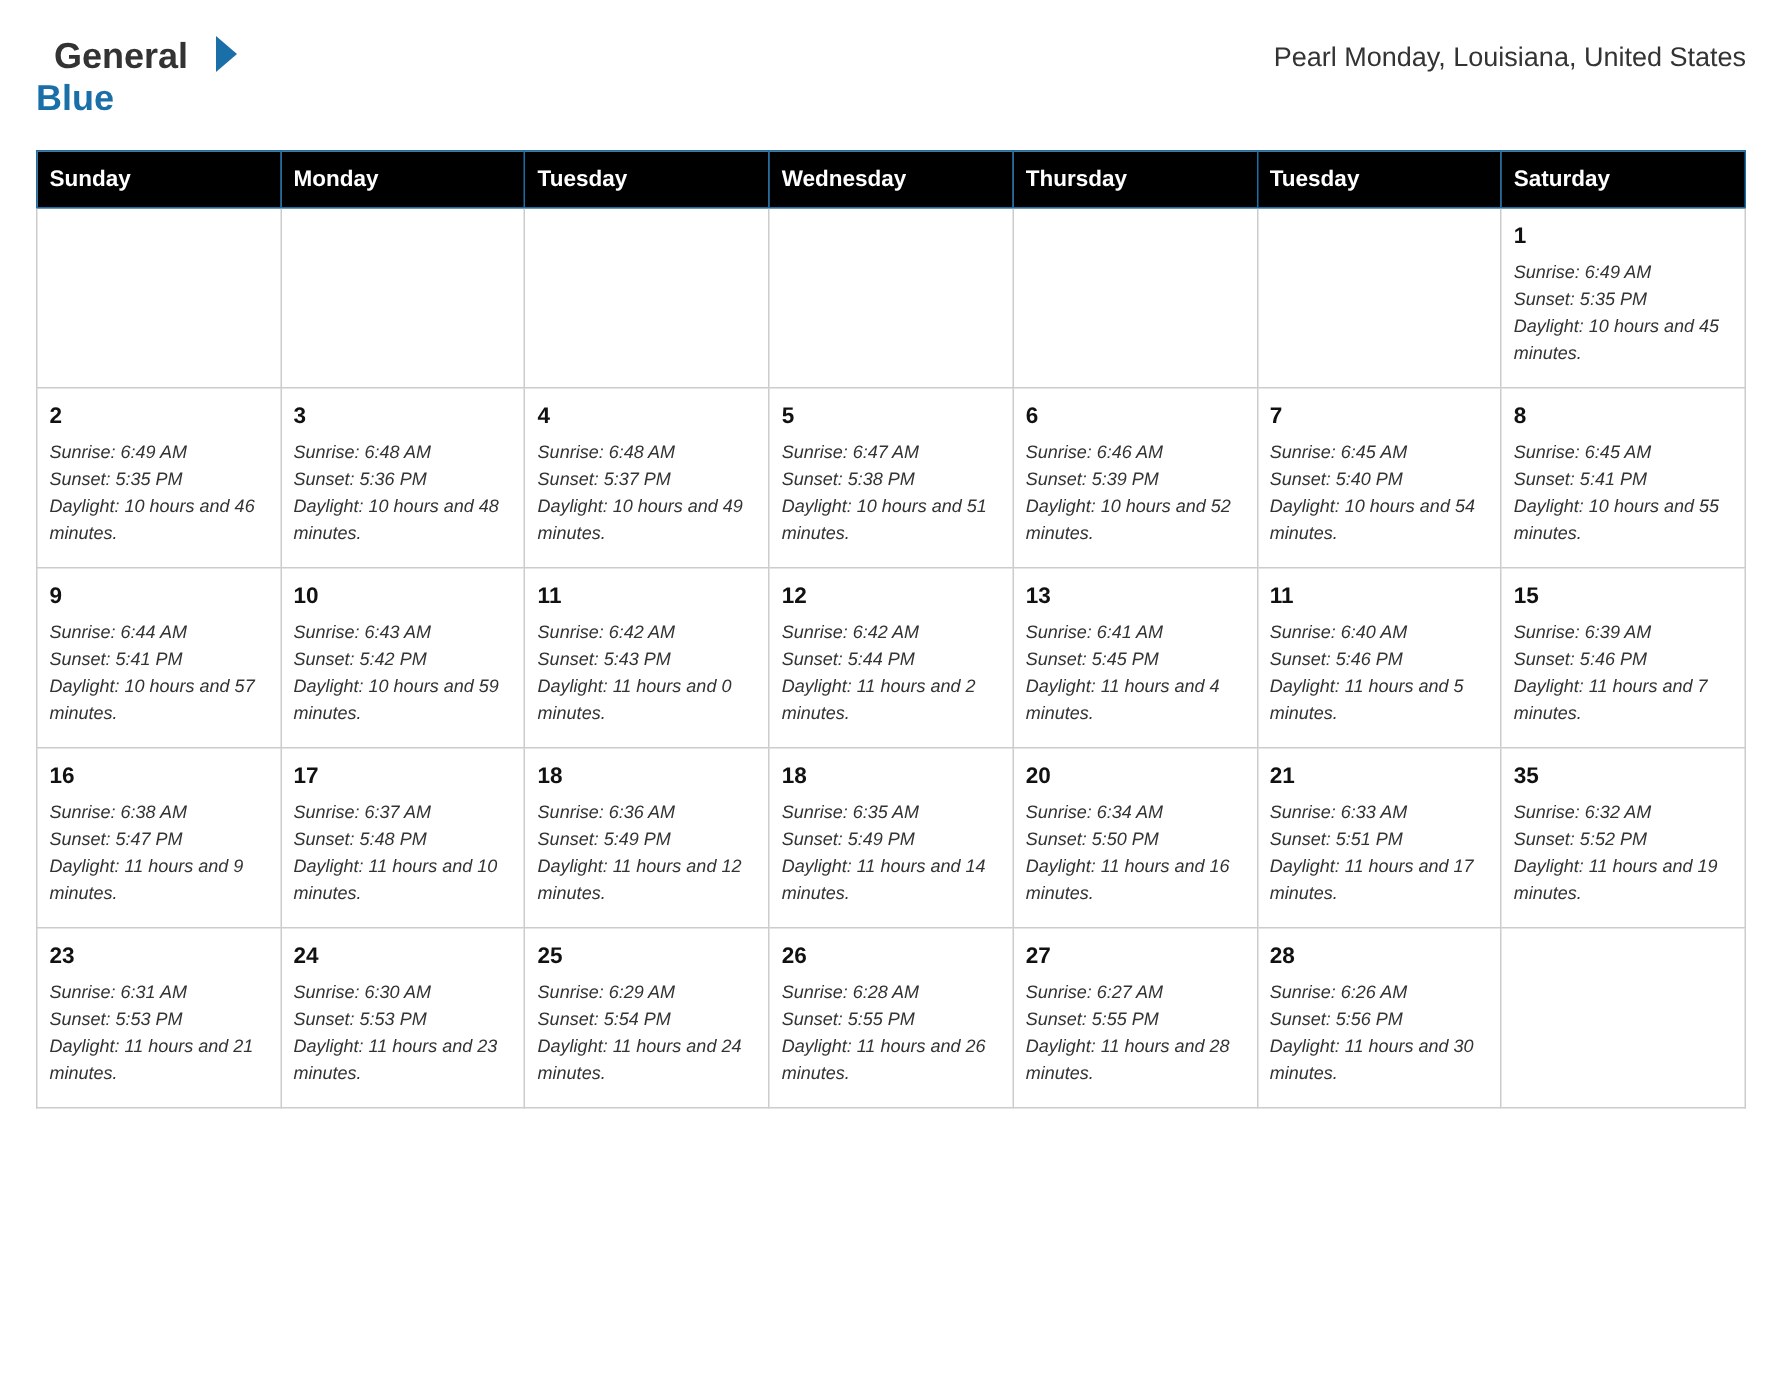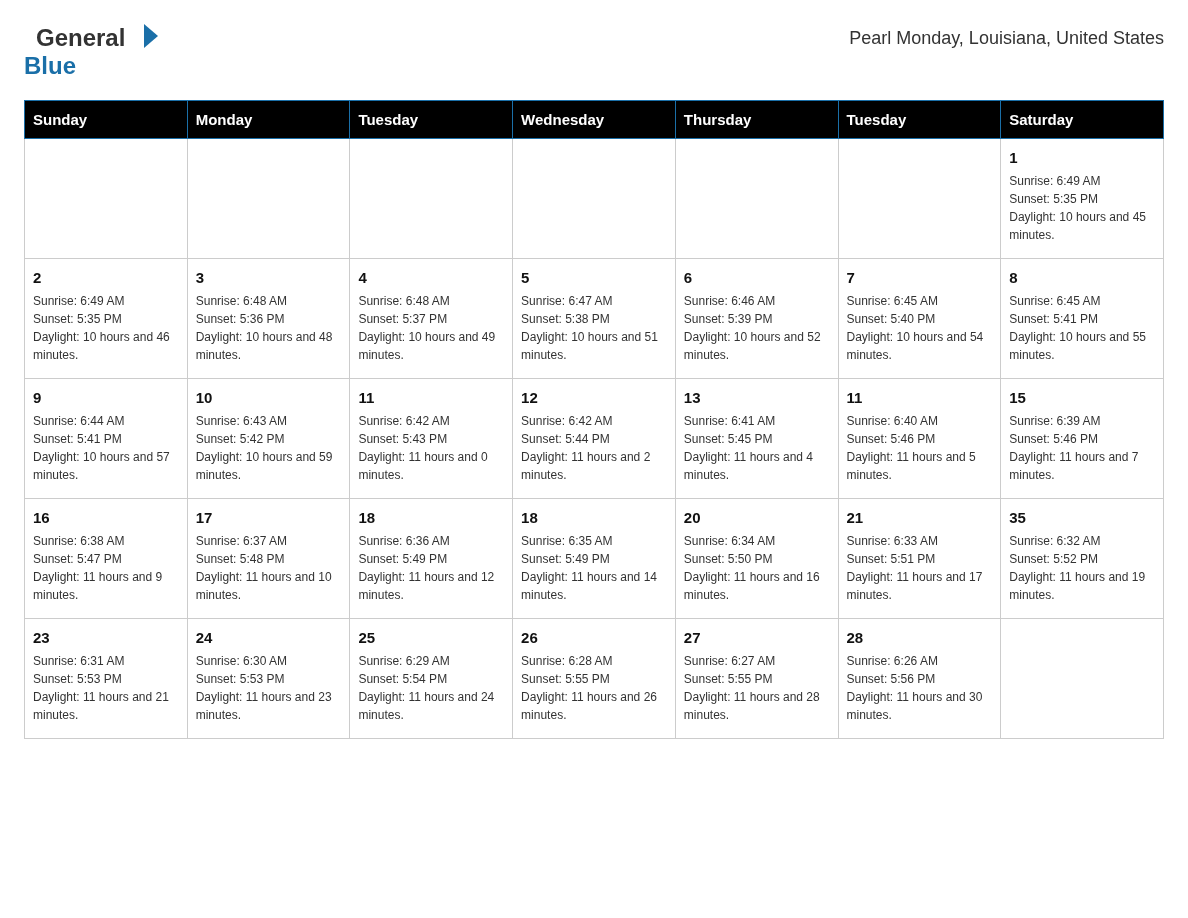--- a/index.html
+++ b/index.html
@@ -63,20 +63,21 @@
     .calendar td .day-num {
       font-size: 15px;
       font-weight: bold;
       color: #111;
       display: block;
       margin-bottom: 2px;
     }
     .calendar td .sun-info {
       font-size: 12px;
       color: #333;
+      font-style: italic;
     }
     .calendar tr td {
       background: #fff;
     }
     .logo-container {
       display: flex;
       align-items: flex-start;
       gap: 18px;
       margin-left: 12px;
     }

